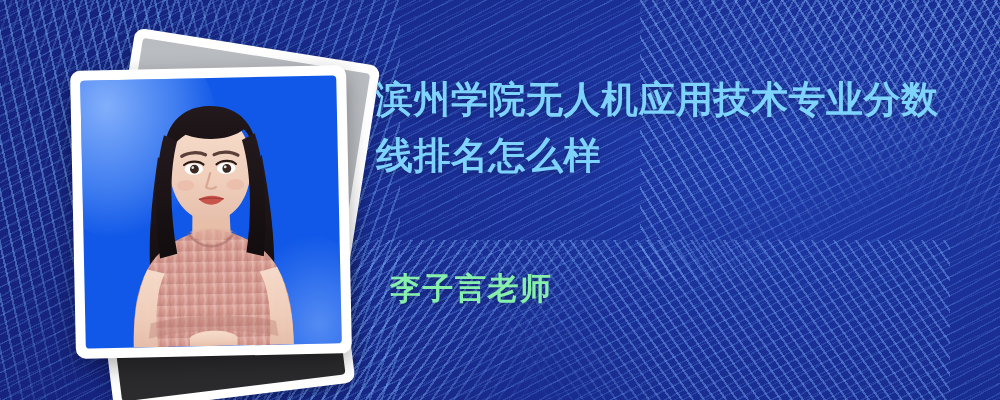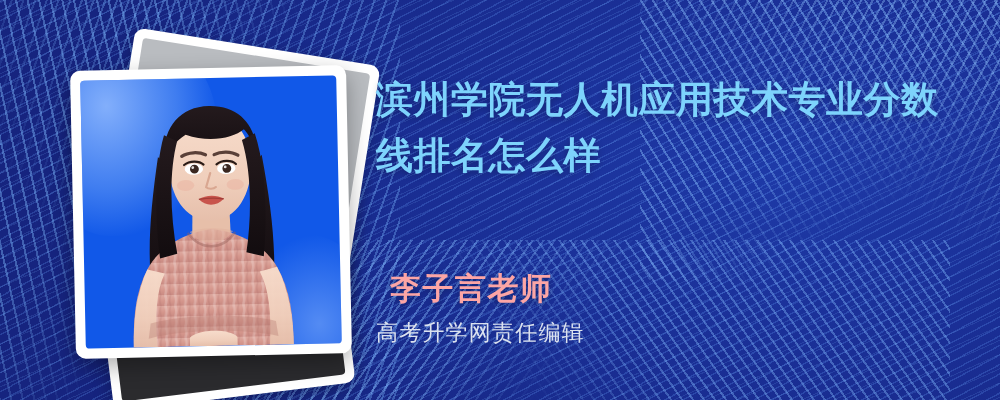--- a/index.html
+++ b/index.html
@@ -170,21 +170,21 @@
     position:absolute;left:0;top:72px;width:586px;
     color:#7dd3fc;
     font-size:37px;
     font-weight:bold;
     line-height:1.52;
     letter-spacing:.5px;
     text-shadow:0 2px 6px rgba(0,0,0,.25);
   }
   .author{
     position:absolute;left:14px;top:268px;
-    color:#fca5a5;
+    color:#86efac;
     font-size:31px;
     font-weight:bold;
     letter-spacing:1.5px;
     text-shadow:0 2px 6px rgba(0,0,0,.28);
   }
   .role{
     position:absolute;left:0px;top:318px;
     color:#dbe2ef;
     font-size:22px;
     font-weight:normal;
@@ -287,16 +287,15 @@
           <ellipse cx="95" cy="99" rx="8" ry="5" fill="#e9a794" opacity=".35"></ellipse>
           <ellipse cx="141" cy="99" rx="8" ry="5" fill="#e9a794" opacity=".35"></ellipse>
         </svg>
       </div>
     </div>
   </div>
 
   <div class="text-block">
     <div class="headline">滨州学院无人机应用技术专业分数线排名怎么样</div>
     <div class="author">李子言老师</div>
-    <div class="role">高考升学网责任编辑</div>
   </div>
 
 </div>
 
 </body></html>

